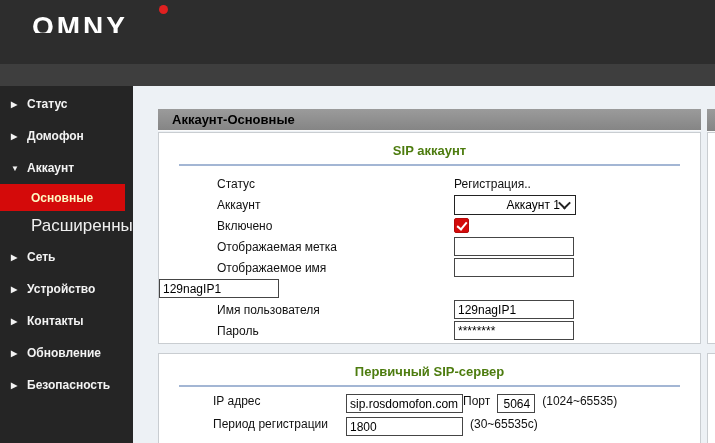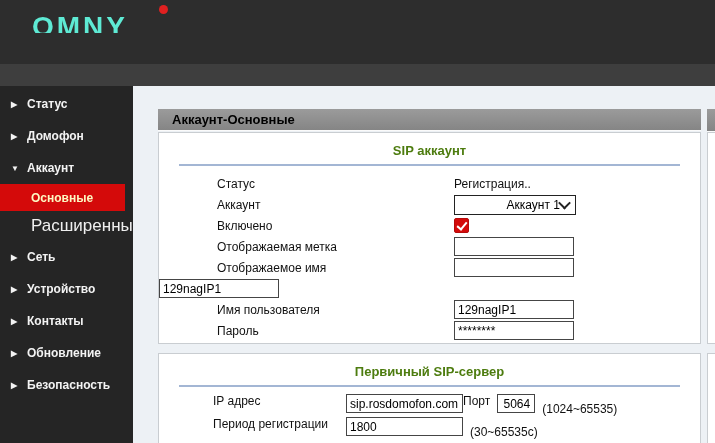--- a/index.html
+++ b/index.html
@@ -5,21 +5,21 @@
   html,body{margin:0;padding:0;}
   body{
     width:715px;height:443px;overflow:hidden;position:relative;
     font-family:"Liberation Sans",sans-serif;background:#edf1f5;
     -webkit-font-smoothing:antialiased;
   }
   
   .header{position:absolute;left:0;top:0;width:715px;height:64px;background:#2d2d2d;}
   .header-band{position:absolute;left:0;top:64px;width:715px;height:22px;background:#3e3e3e;}
   .logo{position:absolute;left:32px;top:13px;font-size:28px;font-weight:800;
-        color:#5eead4;letter-spacing:3px;line-height:1;}
+        color:#ffffff;letter-spacing:3px;line-height:1;}
   .logo-strike{position:absolute;left:29px;top:33px;width:126px;height:3px;background:#2d2d2d;}
   .logo-dot{position:absolute;left:159px;top:5px;width:9px;height:9px;border-radius:50%;background:#e02020;}
   
   .sidebar{position:absolute;left:0;top:86px;width:133px;height:357px;background:#252525;
            box-sizing:border-box;padding-top:2px;}
   .nav-item{height:32px;display:flex;align-items:center;padding-left:11px;
             color:#f3f3f3;font-size:12px;font-weight:bold;cursor:pointer;}
   .tri{font-size:8px;width:9px;margin-right:7px;color:#f3f3f3;flex:none;}
   .nav-sub{height:30px;display:flex;align-items:center;padding-left:31px;
            color:#efefef;font-size:17px;cursor:pointer;}
@@ -49,21 +49,21 @@
   .txt-input.sm{width:38px;text-align:right;padding-right:4px;}
   .select-box{width:122px;height:20px;box-sizing:border-box;border:1px solid #222;
              background:#fff;display:flex;align-items:center;justify-content:flex-end;
              padding:0 6px;font-size:12px;color:#000;cursor:pointer;}
   .chev{width:7px;height:7px;border-right:2px solid #222;border-bottom:2px solid #222;
         transform:rotate(45deg) translate(-1px,-1px);flex:none;}
   .checkbox{width:13px;height:13px;background:#d40a0a;border:1px solid #b50a0a;
         border-radius:2px;position:relative;cursor:pointer;box-sizing:content-box;}
   .checkbox::after{content:"";position:absolute;left:4px;top:1px;width:4px;height:8px;
         border:solid #fff;border-width:0 2px 2px 0;transform:rotate(40deg);}
-  .hint{margin-left:7px;white-space:nowrap;margin-top:8px;}
+  .hint{margin-left:7px;white-space:nowrap;}
   .port-label{margin-left:0;white-space:nowrap;}
   .port-input{margin-left:7px;}
   
   .clipped-col{position:absolute;left:574px;top:0;width:8px;height:357px;}
   .clip-bar{position:absolute;left:0;top:17px;width:8px;height:22px;
             background:linear-gradient(#9b9b9b,#858585);border-bottom:1px solid #fafafa;}
   .clip-p1{position:absolute;left:0;top:40px;width:8px;height:212px;background:#fff;
             border:1px solid #c9cdd1;border-right:none;box-sizing:border-box;}
   .clip-p2{position:absolute;left:0;top:261px;width:8px;height:96px;background:#fff;
             border:1px solid #c9cdd1;border-right:none;border-bottom:none;box-sizing:border-box;}

